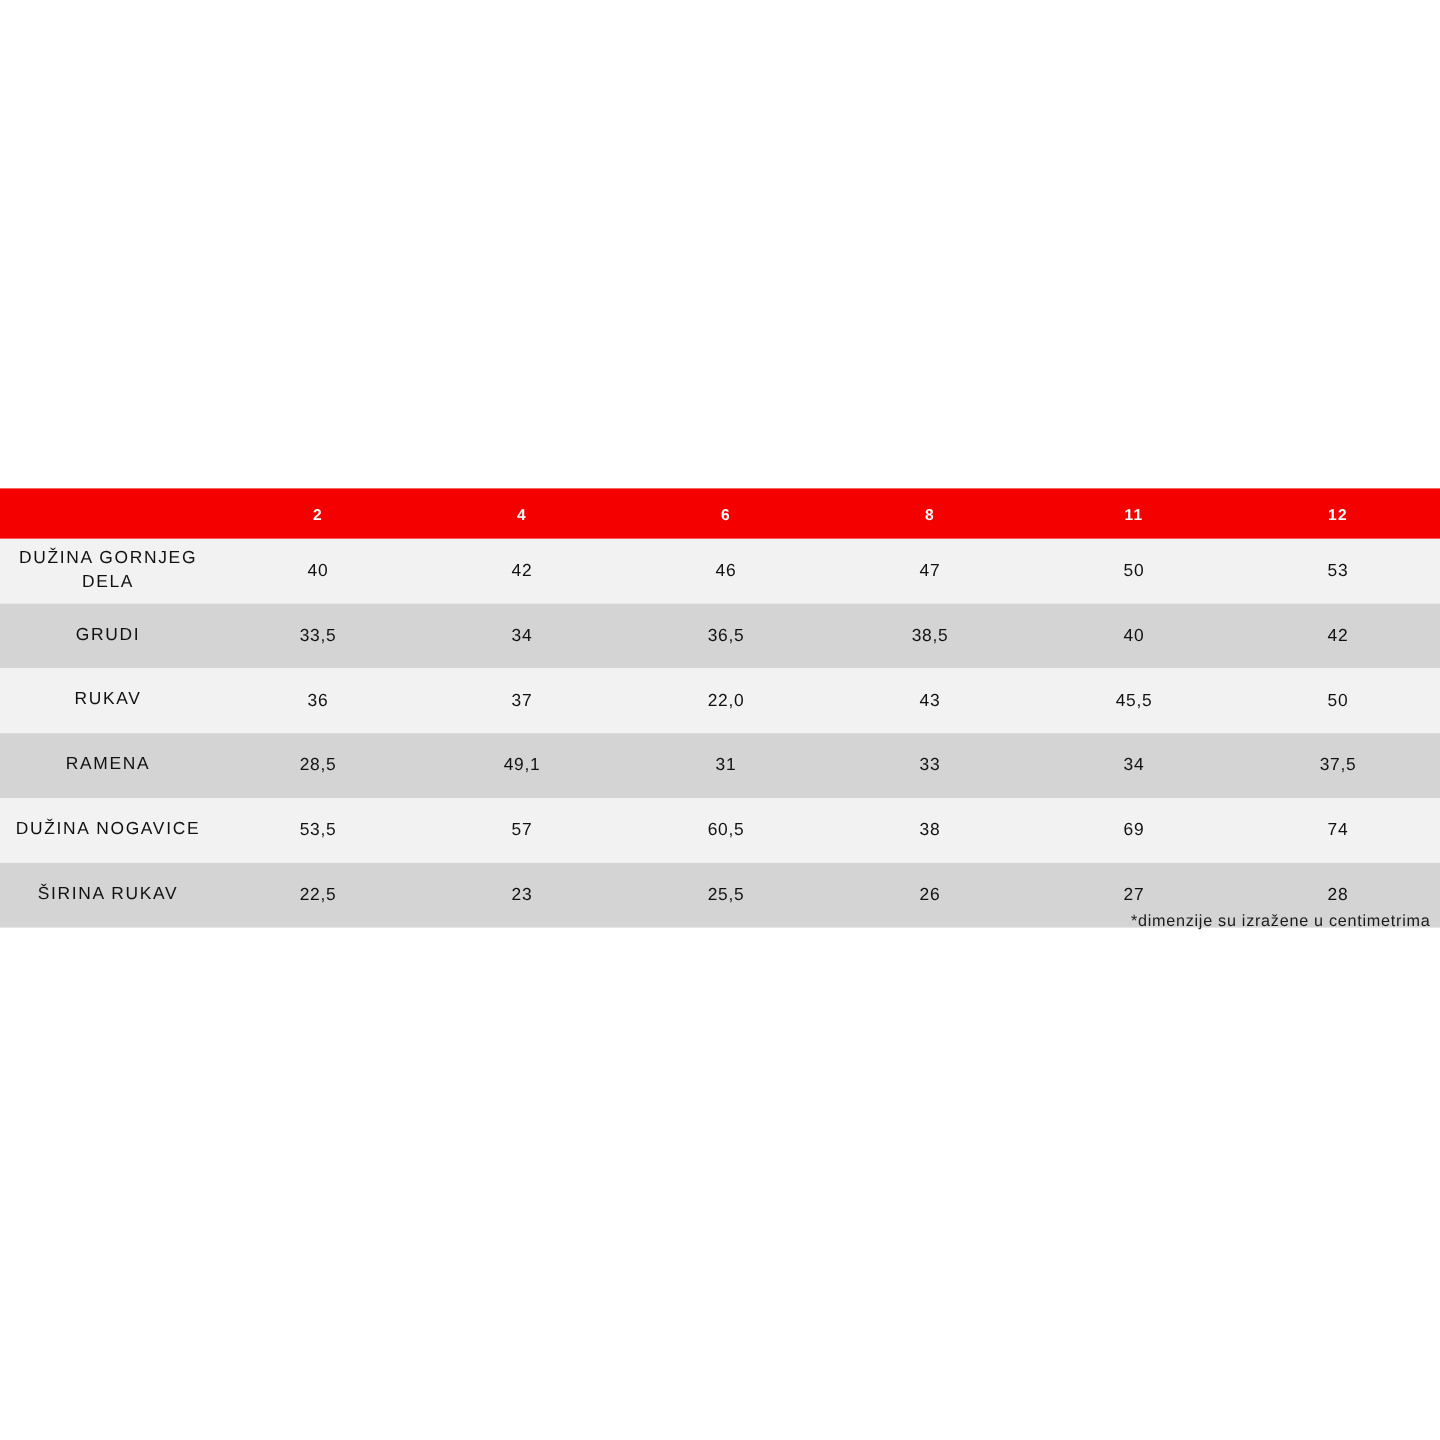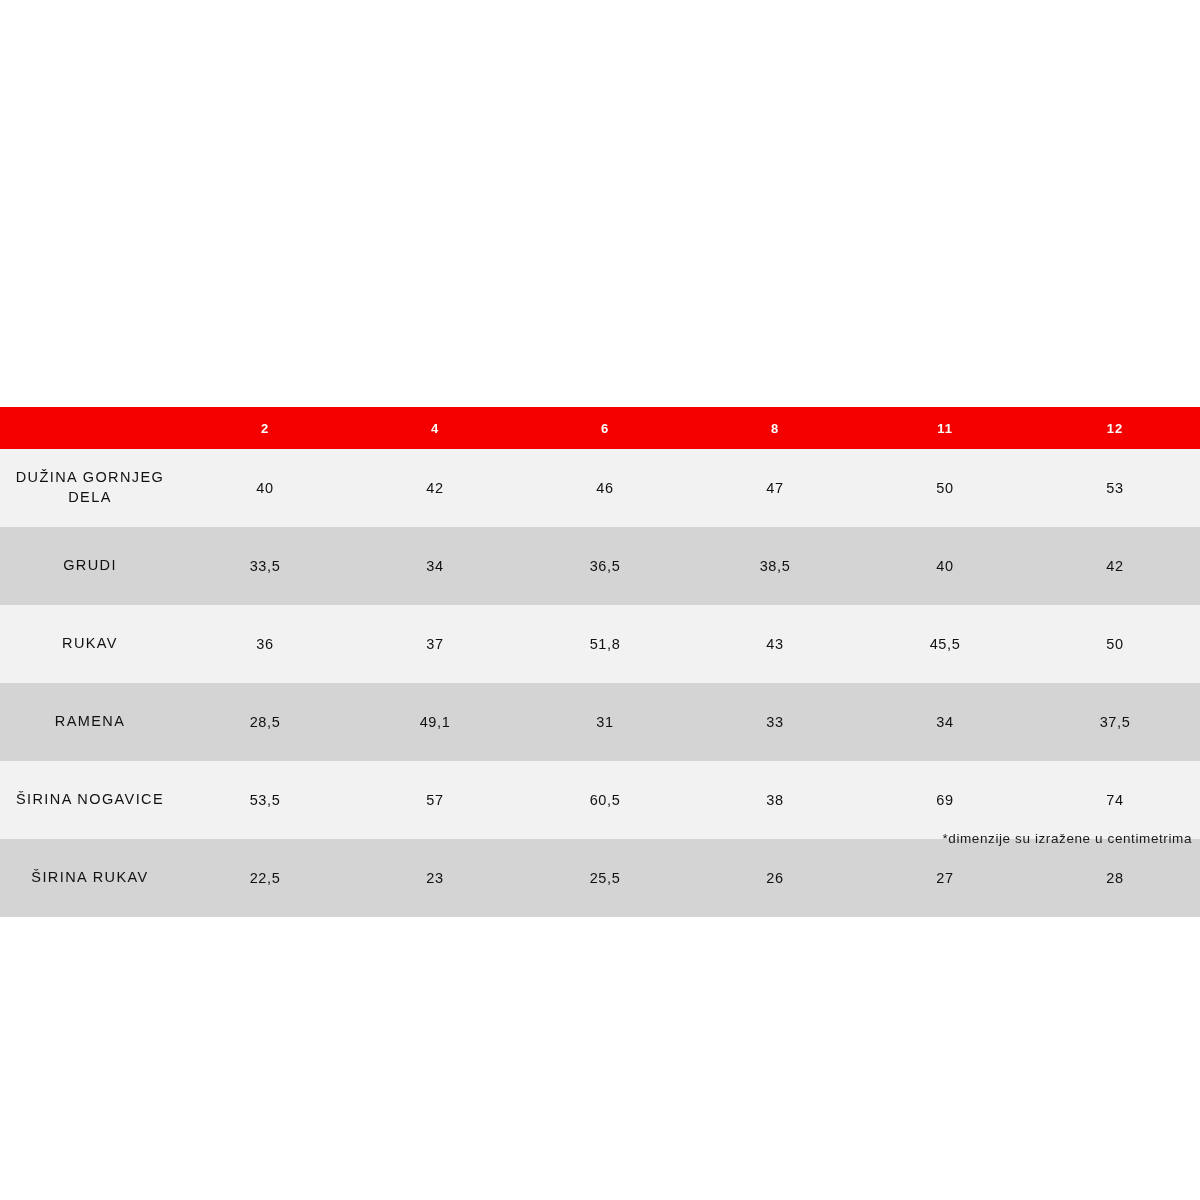--- a/index.html
+++ b/index.html
@@ -72,27 +72,27 @@
     padding: 0 4px;
     border: none;
     vertical-align: middle;
   }
 
   table.size-table tbody td.row-label {
     font-size: 14.5px;
     letter-spacing: 1.4px;
     line-height: 1.35;
     color: #111111;
-    padding: 12px 10px;
+    padding: 0 10px;
   }
 
   .footnote {
     position: absolute;
     right: 8px;
-    top: 831px;
+    top: 760px;
     width: 600px;
     text-align: right;
     font-size: 13.5px;
     letter-spacing: 0.6px;
     color: #1a1a1a;
   }
 </style>
 </head>
 <body>
 
@@ -136,36 +136,36 @@
           <td>34</td>
           <td>36,5</td>
           <td>38,5</td>
           <td>40</td>
           <td>42</td>
         </tr>
         <tr class="row-odd">
           <td class="row-label">RUKAV</td>
           <td>36</td>
           <td>37</td>
-          <td>51,8</td>
+          <td>22,0</td>
           <td>43</td>
           <td>45,5</td>
           <td>50</td>
         </tr>
         <tr class="row-even">
           <td class="row-label">RAMENA</td>
           <td>28,5</td>
           <td>49,1</td>
           <td>31</td>
           <td>33</td>
           <td>34</td>
           <td>37,5</td>
         </tr>
         <tr class="row-odd">
-          <td class="row-label">ŠIRINA NOGAVICE</td>
+          <td class="row-label">DUŽINA NOGAVICE</td>
           <td>53,5</td>
           <td>57</td>
           <td>60,5</td>
           <td>38</td>
           <td>69</td>
           <td>74</td>
         </tr>
         <tr class="row-even">
           <td class="row-label">ŠIRINA RUKAV</td>
           <td>22,5</td>

